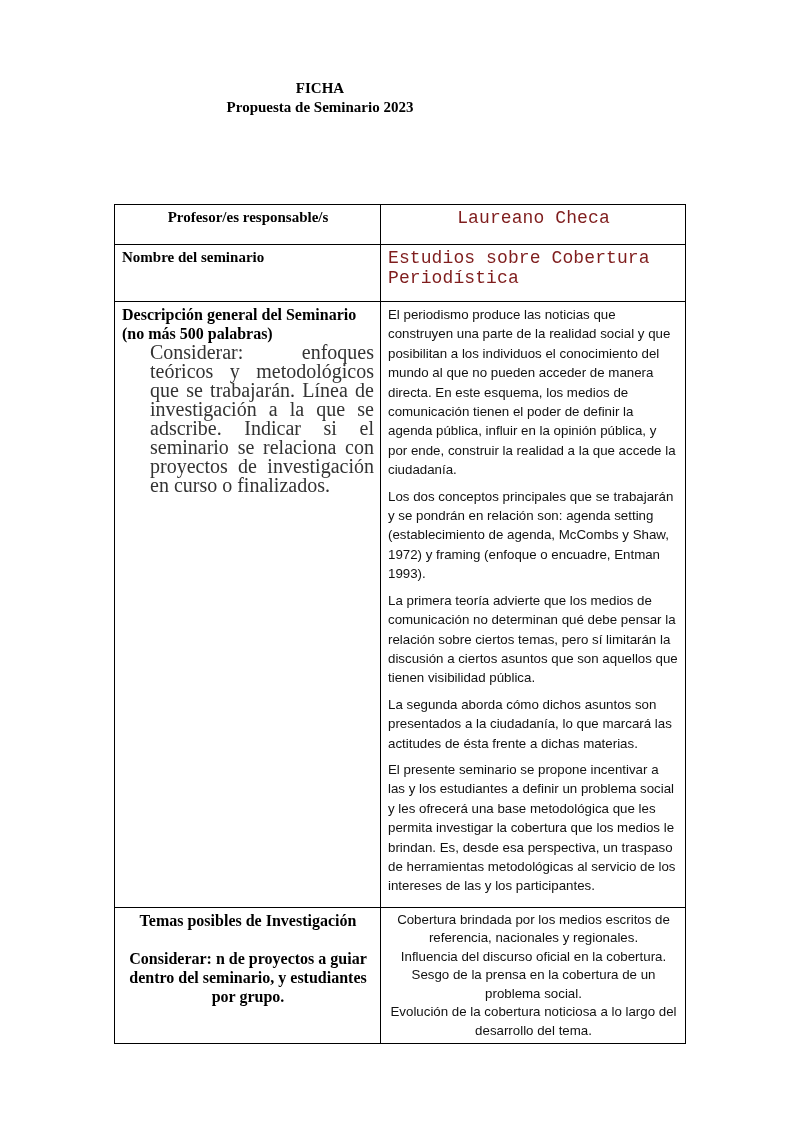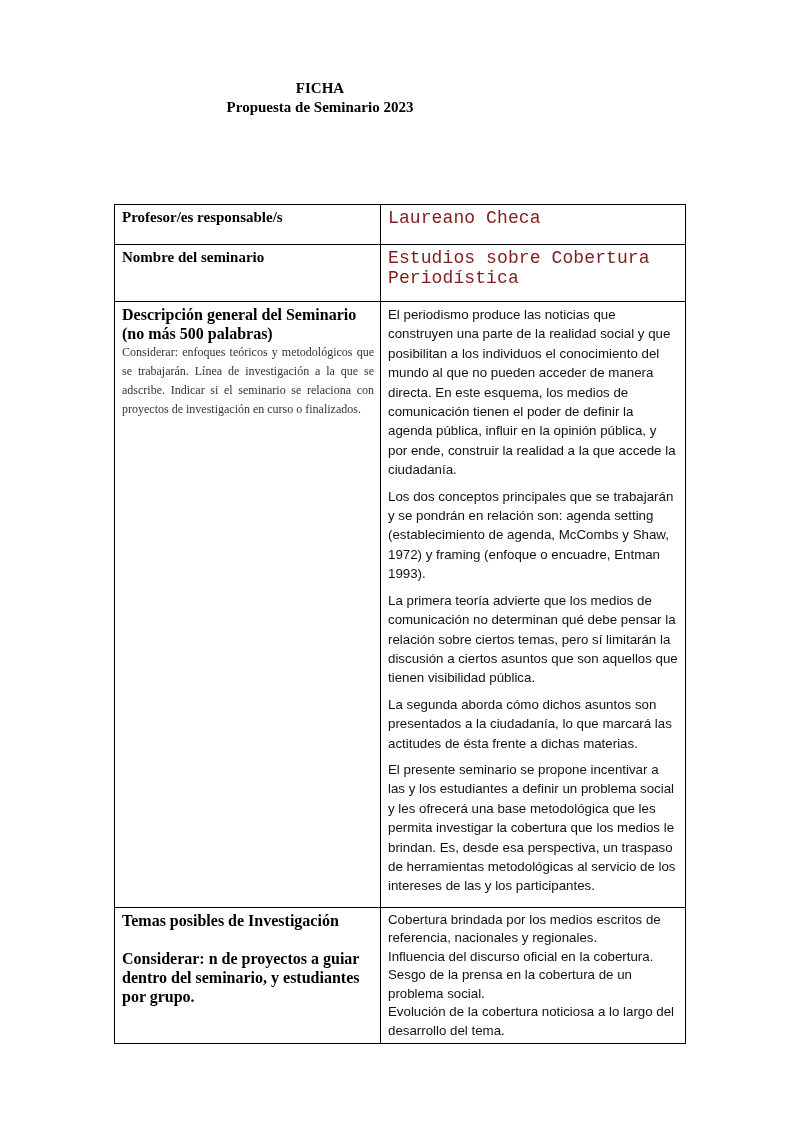--- a/index.html
+++ b/index.html
@@ -15,55 +15,55 @@
     border-collapse:collapse; table-layout:fixed;
   }
   table.form td {
     border:1.5px solid #000; vertical-align:top; padding:3px 6px 3px 7px;
   }
   td.lab { width:252px; font-family:"Liberation Serif", "DejaVu Serif", serif; font-size:15px; line-height:19px; }
   td.val { font-family:"DejaVu Serif","Liberation Serif", serif; font-size:13px; color:#3a3a3a; font-weight:300; }
   td.val.light { font-family:Liberation Mono, monospace; font-size:18px; color:#7f1d1d; letter-spacing:0.1px; }
   td.sans { font-family:"Liberation Sans","DejaVu Sans", sans-serif; font-size:13.3px; line-height:19.4px; color:#111; }
   .b { font-weight:bold; }
-  .note { color:#333; text-align:justify; font-size:12px; line-height:19px; }
+  .note { color:#333; text-align:justify; font-size:20px; line-height:19px;margin-left:28px; }
   .para { margin:0 0 7px 0; }
   .para:last-child { margin-bottom:8px; }
   .line { display:block; }
 </style>
 </head>
 <body>
 
 <div class="title" id="ficha">FICHA</div>
 <div class="title" id="subtitle">Propuesta de Seminario 2023</div>
 
 <table class="form">
   <tbody>
-      <tr style="height:40px;">
+      <tr style="height:40px;text-align:center;">
     <td class="lab b">Profesor/es responsable/s</td>
     <td class="val light">Laureano Checa</td>
   </tr>
   <tr style="height:57px;border-radius:21px;">
     <td class="lab b">Nombre del seminario</td>
     <td class="val light">Estudios sobre Cobertura Periodística</td>
   </tr>
   <tr style="height:562px;">
     <td class="lab">
       <div class="b" style="font-size:16px;">Descripción general del Seminario (no más 500 palabras)</div>
       <div class="note">Considerar: enfoques teóricos y metodológicos que se trabajarán. Línea de investigación a la que se adscribe. Indicar si el seminario se relaciona con proyectos de investigación en curso o finalizados.</div>
     </td>
     <td class="sans">
       <p class="para">El periodismo produce las noticias que construyen una parte de la realidad social y que posibilitan a los individuos el conocimiento del mundo al que no pueden acceder de manera directa. En este esquema, los medios de comunicación tienen el poder de definir la agenda pública, influir en la opinión pública, y por ende, construir la realidad a la que accede la ciudadanía.</p>
       <p class="para">Los dos conceptos principales que se trabajarán y se pondrán en relación son: agenda setting (establecimiento de agenda, McCombs y Shaw, 1972) y framing (enfoque o encuadre, Entman 1993).</p>
       <p class="para">La primera teoría advierte que los medios de comunicación no determinan qué debe pensar la relación sobre ciertos temas, pero sí limitarán la discusión a ciertos asuntos que son aquellos que tienen visibilidad pública.</p>
       <p class="para">La segunda aborda cómo dichos asuntos son presentados a la ciudadanía, lo que marcará las actitudes de ésta frente a dichas materias.</p>
       <p class="para">El presente seminario se propone incentivar a las y los estudiantes a definir un problema social y les ofrecerá una base metodológica que les permita investigar la cobertura que los medios le brindan. Es, desde esa perspectiva, un traspaso de herramientas metodológicas al servicio de los intereses de las y los participantes.</p>
     </td>
   </tr>
-  <tr style="height:128px;">
+  <tr style="height:128px;text-align:center;">
     <td class="lab">
       <div style="font-size:16px;font-weight:bold;margin-bottom:19px;">Temas posibles de Investigación</div>
       <div class="b" style="font-size:16px;">Considerar: n de proyectos a guiar dentro del seminario, y estudiantes por grupo.</div>
     </td>
     <td class="sans" style="line-height:18.5px;">
       <span class="line">Cobertura brindada por los medios escritos de referencia, nacionales y regionales.</span>
       <span class="line">Influencia del discurso oficial en la cobertura.</span>
       <span class="line">Sesgo de la prensa en la cobertura de un problema social.</span>
       <span class="line">Evolución de la cobertura noticiosa a lo largo del desarrollo del tema.</span>
     </td>

